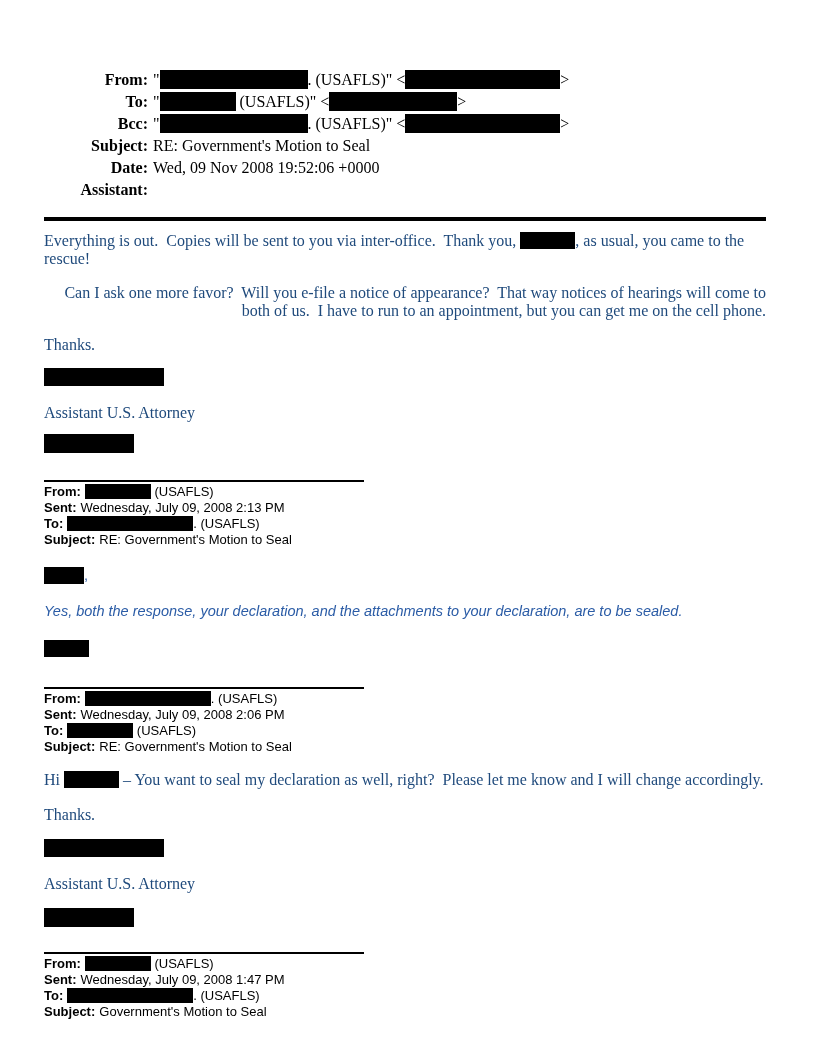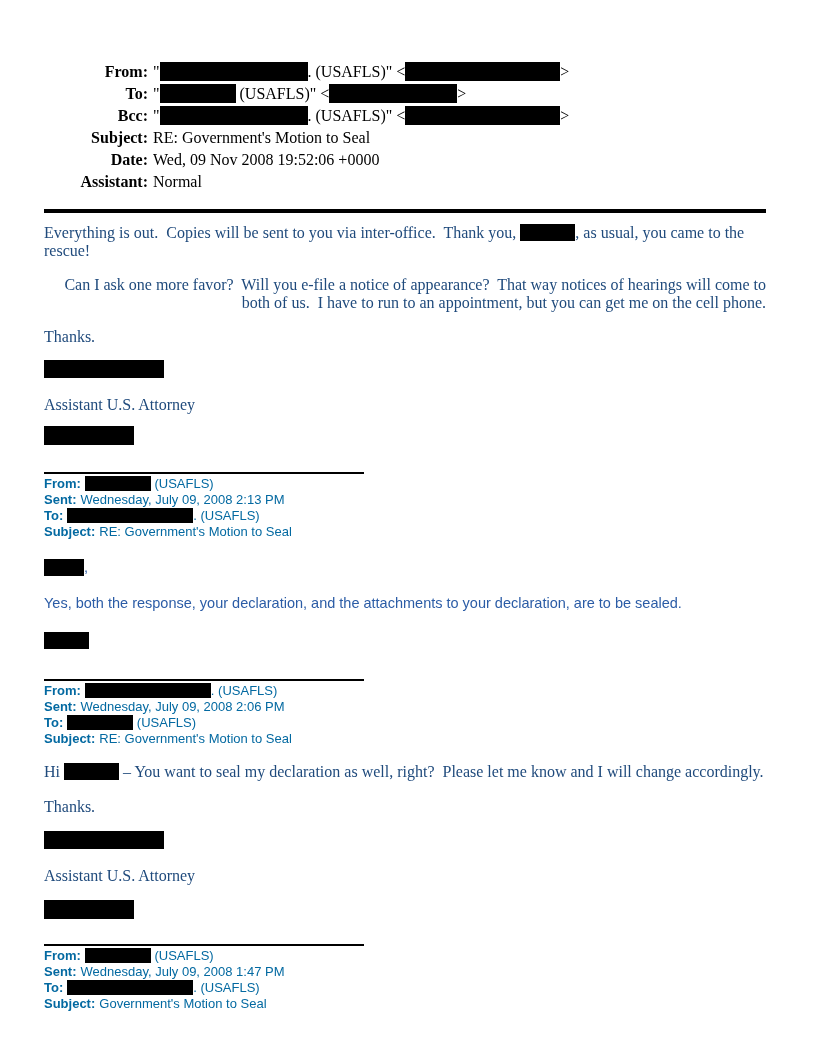--- a/index.html
+++ b/index.html
@@ -1,17 +1,17 @@
 <!DOCTYPE html>
 <html><head>
 <meta charset="utf-8">
 <style>
   html,body{margin:0;padding:0;background:#ffffff;}
   body{width:816px;height:1056px;font-family:"Liberation Serif",serif;color:#000;}
-  .page{box-sizing:border-box;width:816px;min-height:1056px;padding:8px 50px 0 44px;overflow:hidden;background:#fff;}
+  .page{box-sizing:border-box;width:816px;min-height:1056px;padding:16px 50px 0 44px;overflow:hidden;background:#fff;}
 
   
   .redact{display:inline-block;background:#000;}
 
   
   .top-header{margin-top:53px;display:grid;grid-template-columns:104px 1fr;column-gap:5px;
               font-size:16px;line-height:22px;}
   .top-header .lbl{font-weight:bold;text-align:right;white-space:nowrap;}
   .top-header .val{white-space:pre-wrap;}
   .top-header .redact{height:19px;vertical-align:-4px;}
@@ -36,50 +36,49 @@
   .mB{margin-top:13px;}  .mB .redact{height:19px;}
   .mC{margin-top:20px;}  .mC .redact{height:17px;}
   .mD{margin-top:16px;}
   .mE{margin-top:15px;}  .mE .redact{height:19px;}
 
   
   .qdivider{width:320px;border:0;border-top:2px solid #000;margin:0;}
   .d1{margin-top:27px;}
   .d2{margin-top:29px;}
   .d3{margin-top:25px;}
-  .qhdr{margin-top:2px;font-family:"Liberation Sans",sans-serif;font-size:13px;line-height:16px;color:#0369a1;}
+  .qhdr{margin-top:2px;font-family:"Liberation Sans",sans-serif;font-size:13px;line-height:16px;color:#000000;}
   .qhdr .qrow b{font-weight:bold;margin-right:4px;}
   .qhdr .qval{white-space:pre-wrap;}
   .qhdr .redact{height:15px;vertical-align:-3px;}
 
   
   .sans-blue{font-family:"Liberation Sans",sans-serif;font-size:14.5px;line-height:18px;
              color:#2b5ca6;white-space:pre-wrap;}
   .sans-blue .redact{height:17px;vertical-align:-4px;}
   .greeting{margin-top:18px;}
-  .qbody1{margin-top:18px;}
+  .qbody1{margin-top:18px;font-style:italic;}
 </style>
 </head>
 <body>
 
 <div class="page">
 
   <div class="top-header">
     <div class="lbl">From:</div>
     <div class="val">"<span class="redact" style="width: 148px;"></span>. (USAFLS)" &lt;<span class="redact" style="width: 155px;"></span>&gt;</div>
     <div class="lbl">To:</div>
     <div class="val">"<span class="redact" style="width: 76px;"></span> (USAFLS)" &lt;<span class="redact" style="width: 128px;"></span>&gt;</div>
     <div class="lbl">Bcc:</div>
     <div class="val">"<span class="redact" style="width: 148px;"></span>. (USAFLS)" &lt;<span class="redact" style="width: 155px;"></span>&gt;</div>
     <div class="lbl">Subject:</div>
     <div class="val">RE: Government's Motion to Seal</div>
     <div class="lbl">Date:</div>
     <div class="val">Wed, 09 Nov 2008 19:52:06 +0000</div>
     <div class="lbl">Assistant:</div>
-    <div class="val">Normal</div>
   </div>
 
   <div class="rule-thick"></div>
 
   <div class="serif-body p1">Everything is out.  Copies will be sent to you via inter-office.  Thank you, <span class="redact" style="width: 55px;"></span>, as usual, you came to the rescue!</div>
   <div class="serif-body p2">Can I ask one more favor?  Will you e-file a notice of appearance?  That way notices of hearings will come to both of us.  I have to run to an appointment, but you can get me on the cell phone.</div>
   <div class="serif-body thanks1">Thanks.</div>
   <div class="bar-line mA"><span class="redact" style="width: 120px;"></span></div>
   <div class="serif-body sig-title1">Assistant U.S. Attorney</div>
   <div class="bar-line mB"><span class="redact" style="width: 90px;"></span></div>

